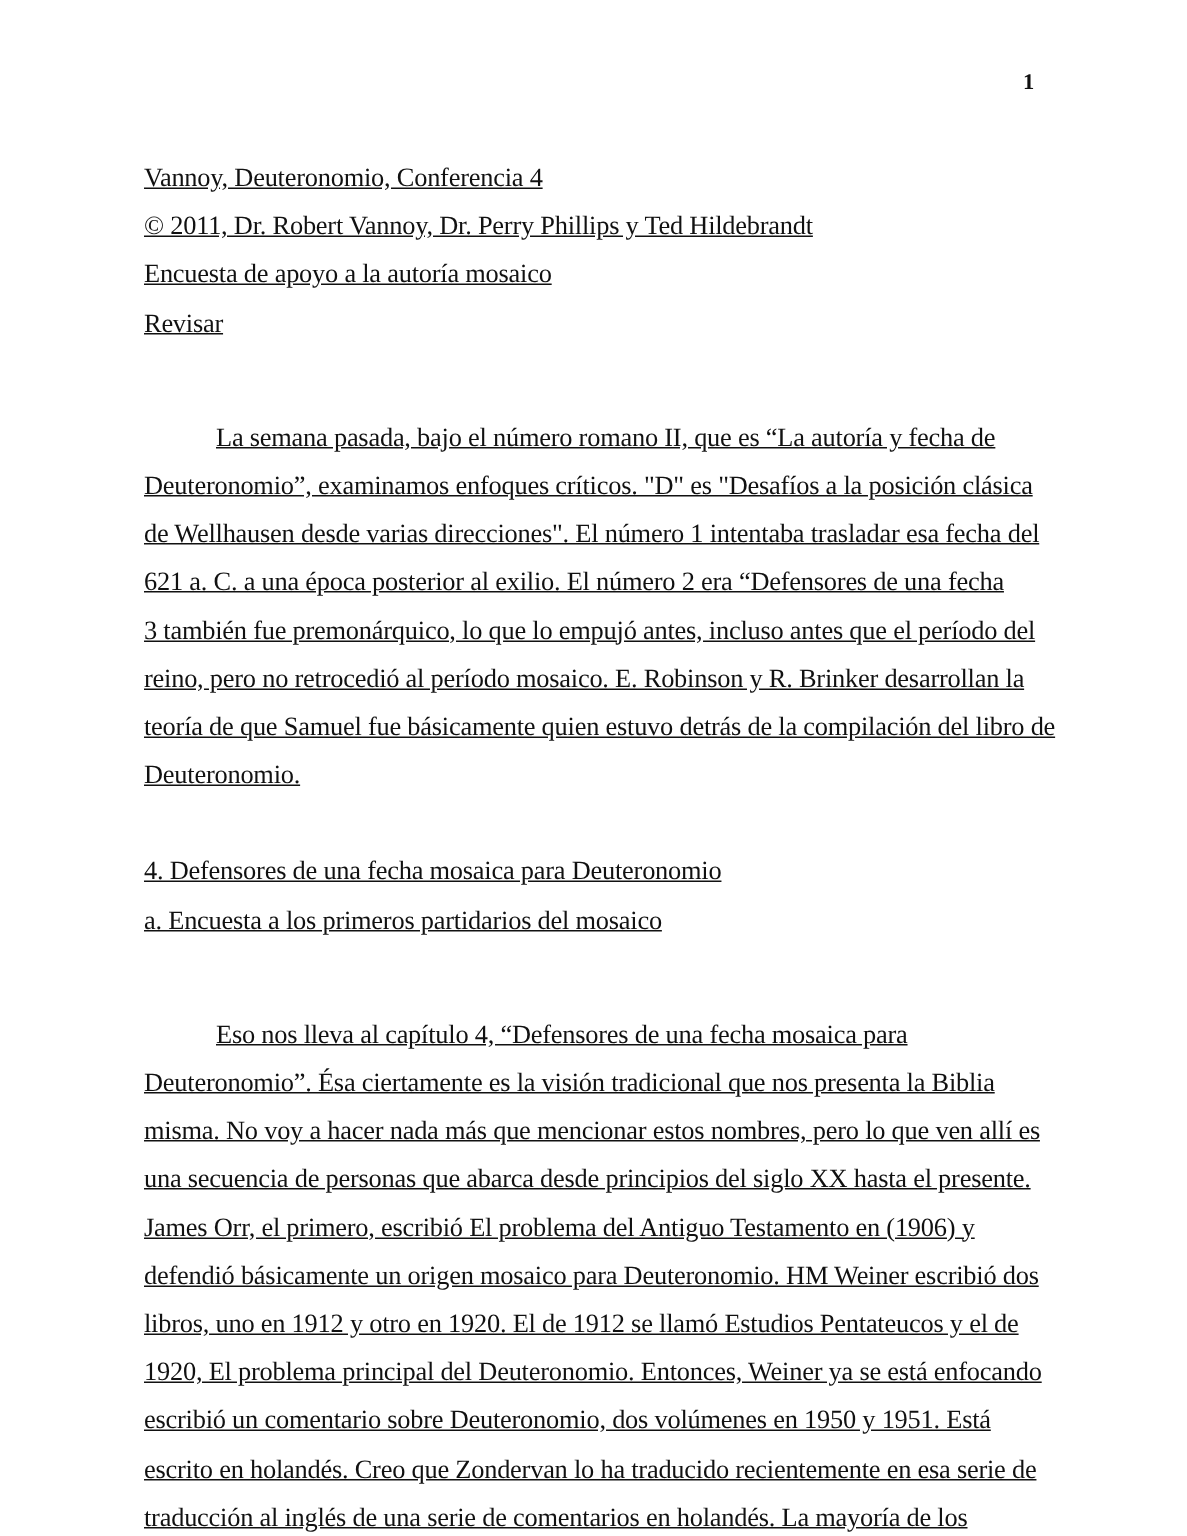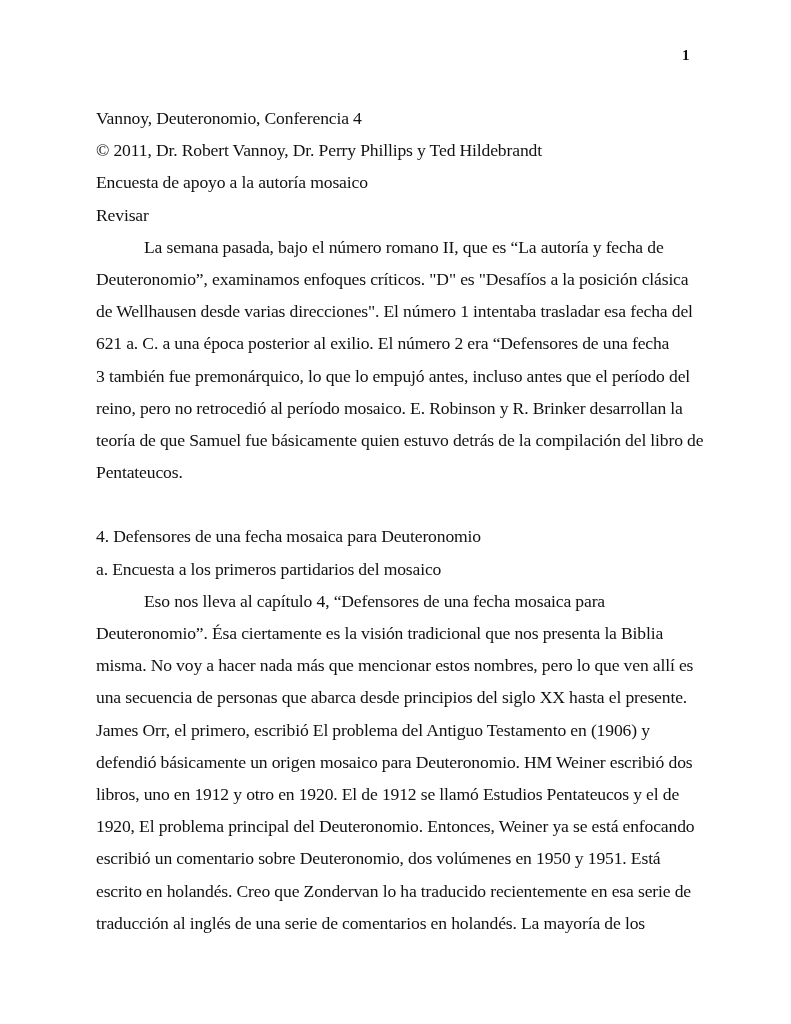--- a/index.html
+++ b/index.html
@@ -1,21 +1,21 @@
 <!DOCTYPE html>
 <html><head>
 <meta charset="utf-8">
 <style>
   html, body { margin: 0; padding: 0; background: #ffffff; }
   body { width: 791px; height: 1024px; position: relative; overflow: hidden;
          font-family: "Liberation Serif", serif; color: #111; }
   .page-number { position: absolute; top: 47px; left: 682px; font-size: 15px; font-weight: bold; }
   .content { position: absolute; top: 102px; left: 96px; width: 610px; }
-  .line { font-size: 17.6px; line-height: 32.2px; height: 32.2px; white-space: nowrap; letter-spacing: -0.15px; }
-  .indent { padding-left: 48px; }
+  .line { font-size: 17.6px; line-height: 32.2px; height: 32.2px; white-space: nowrap; letter-spacing: -0.15px; text-decoration: underline; }
+  .indent { padding-left: 48px; margin-top: 44px; }
   .blank { height: 32.2px; }
 </style>
 </head>
 <body>
 
 <div class="page-number">1</div>
 
 <div class="content">
   <div class="line">Vannoy, Deuteronomio, Conferencia 4</div>
   <div class="line">© 2011, Dr. Robert Vannoy, Dr. Perry Phillips y Ted Hildebrandt</div>
@@ -23,21 +23,21 @@
   <div class="line">Revisar</div>
 
   <div>
     <div class="line indent">La semana pasada, bajo el número romano II, que es “La autoría y fecha de</div>
     <div class="line">Deuteronomio”, examinamos enfoques críticos. "D" es "Desafíos a la posición clásica</div>
     <div class="line">de Wellhausen desde varias direcciones". El número 1 intentaba trasladar esa fecha del</div>
     <div class="line">621 a. C. a una época posterior al exilio. El número 2 era “Defensores de una fecha</div>
     <div class="line">3 también fue premonárquico, lo que lo empujó antes, incluso antes que el período del</div>
     <div class="line">reino, pero no retrocedió al período mosaico. E. Robinson y R. Brinker desarrollan la</div>
     <div class="line">teoría de que Samuel fue básicamente quien estuvo detrás de la compilación del libro de</div>
-    <div class="line">Pentateucos.</div>
+    <div class="line">Deuteronomio.</div>
   </div>
 
   <div class="blank"></div>
 
   <div class="line">4. Defensores de una fecha mosaica para Deuteronomio</div>
   <div class="line">a. Encuesta a los primeros partidarios del mosaico</div>
 
   <div>
     <div class="line indent">Eso nos lleva al capítulo 4, “Defensores de una fecha mosaica para</div>
     <div class="line">Deuteronomio”. Ésa ciertamente es la visión tradicional que nos presenta la Biblia</div>

